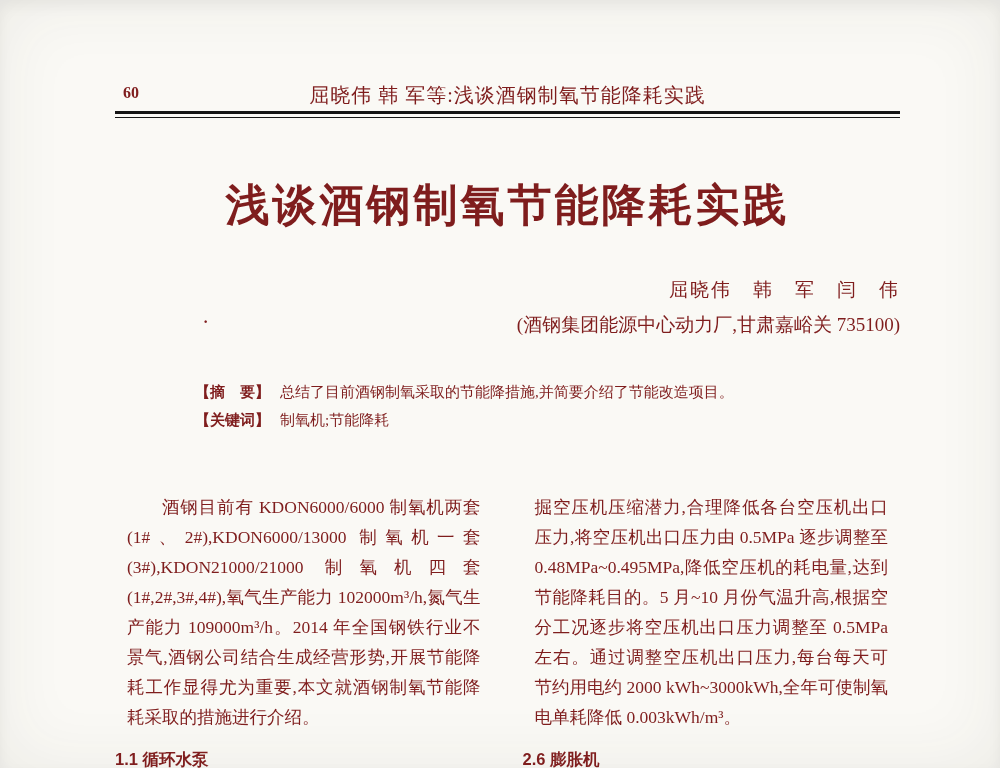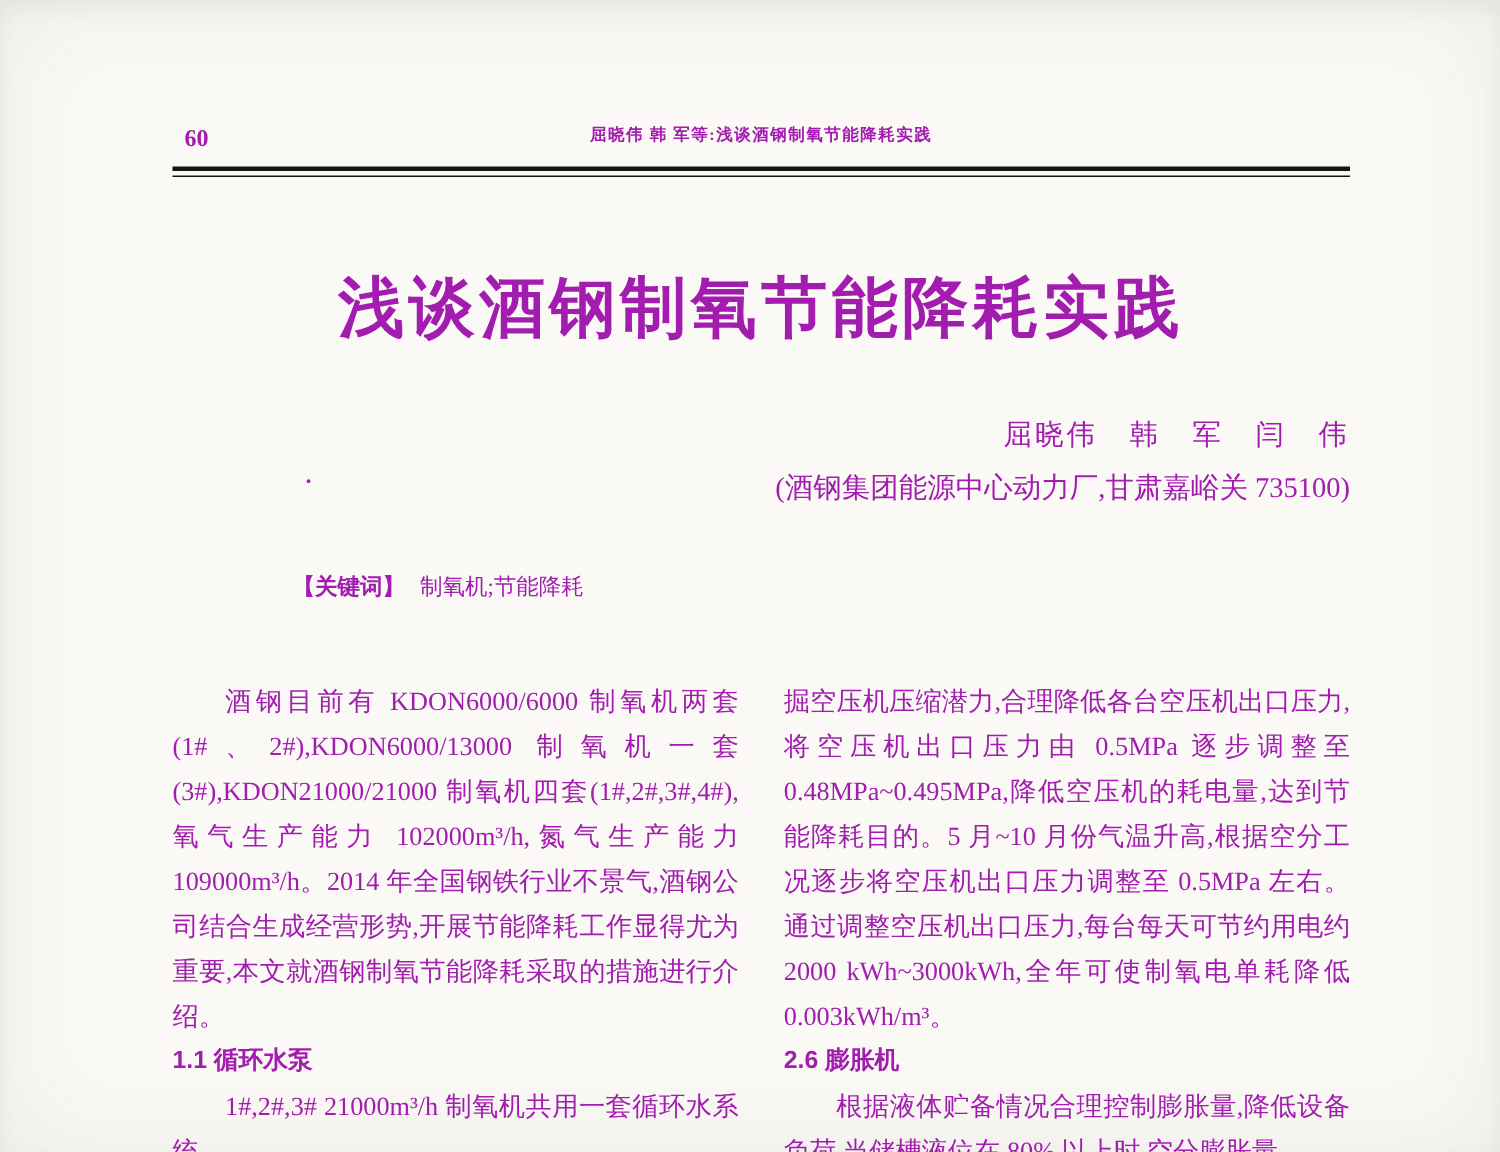--- a/index.html
+++ b/index.html
@@ -8,21 +8,21 @@
     height: 768px;
     overflow: hidden;
     background: #dedcd8;
     font-family: "Liberation Serif", "DejaVu Serif", serif;
   }
   .scan-page {
     position: relative;
     width: 1000px;
     height: 768px;
     background: #faf9f5;
-    color: #a21caf;
+    color: #7f1d1d;
     box-shadow: inset 0 0 70px rgba(60,55,45,0.07), inset 0 6px 14px rgba(0,0,0,0.05);
     overflow: hidden;
   }
   .content {
     position: absolute;
     left: 115px;
     top: 0;
     width: 785px;
   }
 
@@ -34,22 +34,22 @@
   }
   .pagenum {
     position: absolute;
     left: 8px;
     top: 2px;
     font-weight: bold;
     font-size: 16px;
   }
   .runtitle {
     text-align: center;
-    font-weight: bold;
-    font-size: 11px;
+    font-weight: normal;
+    font-size: 20px;
     letter-spacing: 1px;
   }
   .rule-thick { height: 3px; background: #151515; margin-top: 7px; }
   .rule-thin  { height: 1px; background: #151515; margin-top: 3px; }
 
   
   .title {
     margin: 58px 0 0 0;
     text-align: center;
     font-size: 44px;
@@ -94,21 +94,21 @@
     gap: 30px;
     margin-top: 46px;
   }
   .col {
     flex: 1;
     min-width: 0;
     font-size: 17.5px;
     line-height: 30px;
     text-align: justify;
   }
-  .para { margin: 0; }
+  .para { margin: 12px; }
   .para.indent { text-indent: 2em; }
   .h-sec, .h-sub {
     margin: 0;
     font-family: "Liberation Sans", "DejaVu Sans", sans-serif;
     font-weight: bold;
     line-height: 30px;
   }
   .h-sec { font-size: 17.5px; }
   .h-sub { font-size: 16.5px; }
 </style>
@@ -129,20 +129,23 @@
 
     <div class="authors">屈晓伟　韩　军　闫　伟</div>
 
     <div class="affil-wrap">
       <span class="margin-dot">·</span>
       <div class="affil">(酒钢集团能源中心动力厂,甘肃嘉峪关 735100)</div>
     </div>
 
     <div class="meta">
       <p>
+        <span class="label">【摘　要】</span><span>总结了目前酒钢制氧采取的节能降措施,并简要介绍了节能改造项目。</span>
+      </p>
+      <p>
         <span class="label">【关键词】</span><span>制氧机;节能降耗</span>
       </p>
     </div>
 
     <div class="columns">
 
       <div class="col">
         <p class="para indent">酒钢目前有 KDON6000/6000 制氧机两套(1#、2#),KDON6000/13000 制氧机一套(3#),KDON21000/21000 制氧机四套(1#,2#,3#,4#),氧气生产能力 102000m³/h,氮气生产能力 109000m³/h。2014 年全国钢铁行业不景气,酒钢公司结合生成经营形势,开展节能降耗工作显得尤为重要,本文就酒钢制氧节能降耗采取的措施进行介绍。</p>
         <h3 class="h-sub">1.1  循环水泵</h3>
         <p class="para indent">1#,2#,3# 21000m³/h 制氧机共用一套循环水系统。</p>

